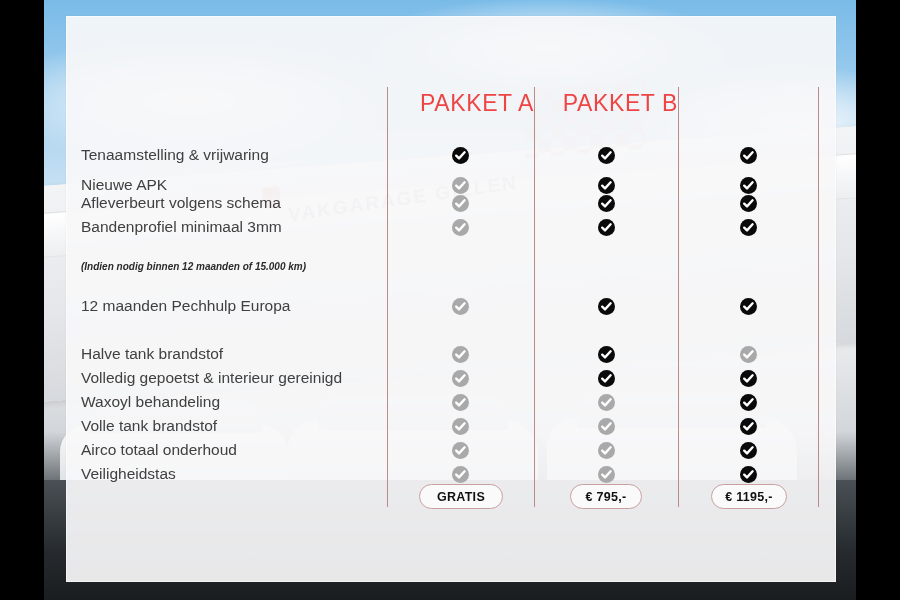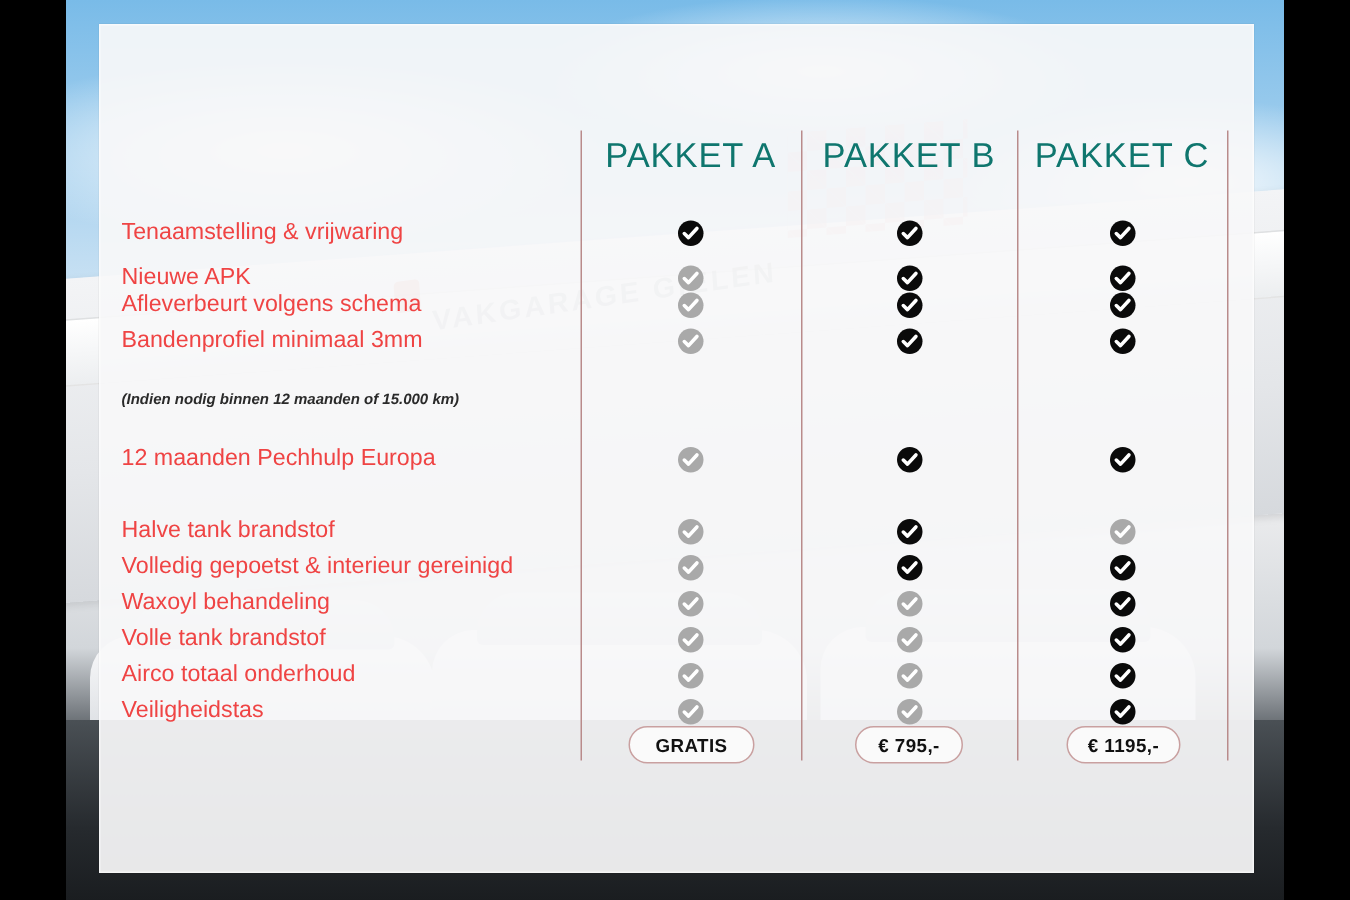--- a/index.html
+++ b/index.html
@@ -113,42 +113,42 @@
   .vline.v2 { left: 467px; }
   .vline.v3 { left: 611px; }
   .vline.v4 { left: 751px; }
 
   .col-head {
     position: absolute;
     top: 73px;
     font-size: 23px;
     font-weight: 400;
     letter-spacing: .6px;
-    color: #0f766e;
-    text-align: center;
+    color: #ef4444;
+    text-align: right;
     white-space: nowrap;
   }
   .col-head.h1 { left: 320px; width: 147px; }
   .col-head.h2 { left: 467px; width: 144px; }
   .col-head.h3 { left: 611px; width: 140px; }
 
   #rows { position: absolute; left: 0; top: 0; right: 0; bottom: 0; }
 
   .row {
     position: absolute;
     left: 0; right: 0;
     height: 24px;
   }
   .row-label {
     position: absolute;
     left: 14px;
     top: 0;
     line-height: 24px;
     font-size: 15.5px;
-    color: #ef4444;
+    color: #404040;
     white-space: nowrap;
   }
   .row-note {
     position: absolute;
     left: 14px;
     font-size: 10px;
     font-style: italic;
     font-weight: bold;
     color: #2a2a2a;
     white-space: nowrap;
@@ -222,21 +222,20 @@
 
   <div id="panel">
 
     <div class="vline v1"></div>
     <div class="vline v2"></div>
     <div class="vline v3"></div>
     <div class="vline v4"></div>
 
     <div class="col-head h1">PAKKET A</div>
     <div class="col-head h2">PAKKET B</div>
-    <div class="col-head h3">PAKKET C</div>
 
     <div id="rows">
         <div class="row" style="top: 126px;">
           <div class="row-label">Tenaamstelling &amp; vrijwaring</div>
           <div class="cell c1">
             <span class="check on">
               <svg viewBox="0 0 17 17">
                 <path d="M4.2 8.7 L7.0 11.4 L12.6 5.3" fill="none" stroke="#ffffff" stroke-width="2.4" stroke-linecap="round" stroke-linejoin="round"></path>
               </svg>
             </span>

